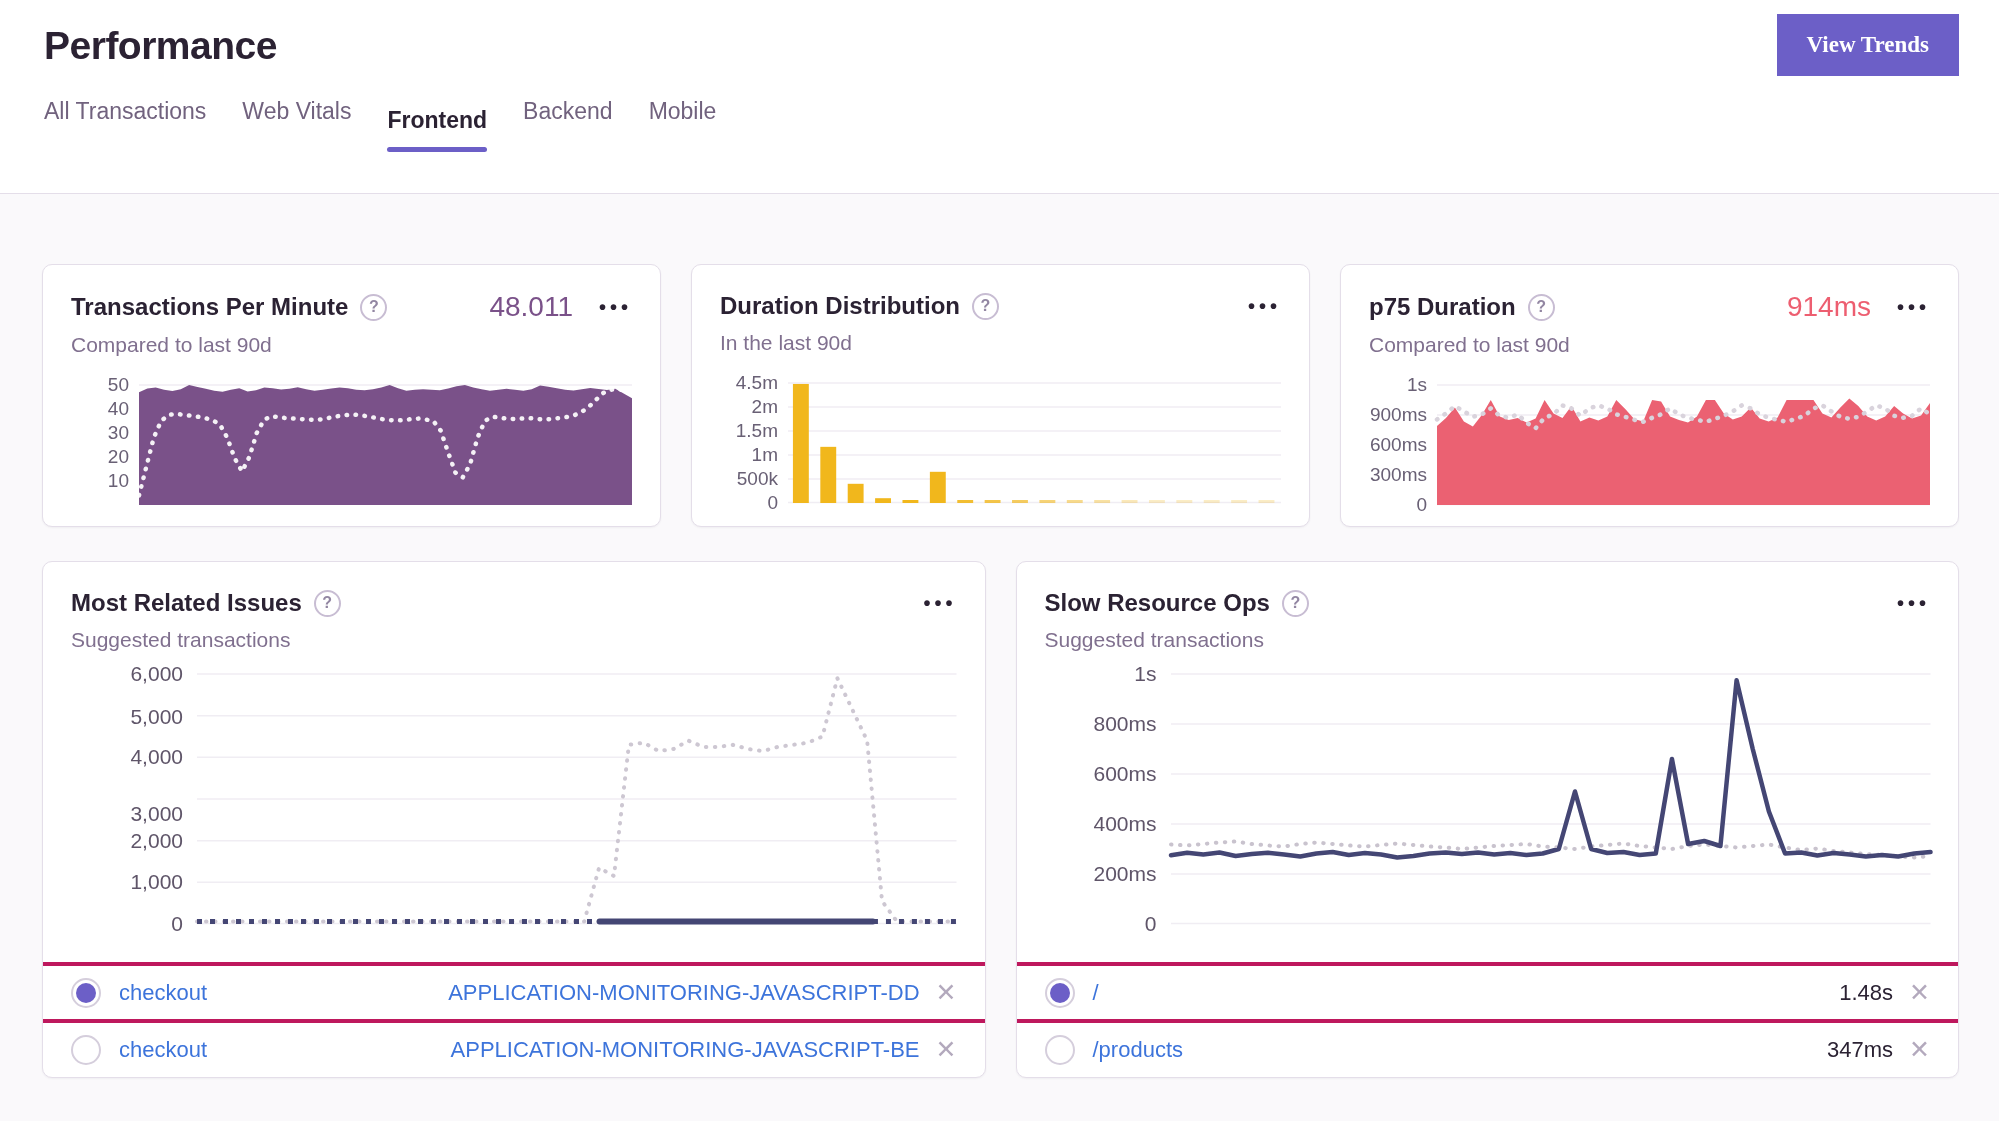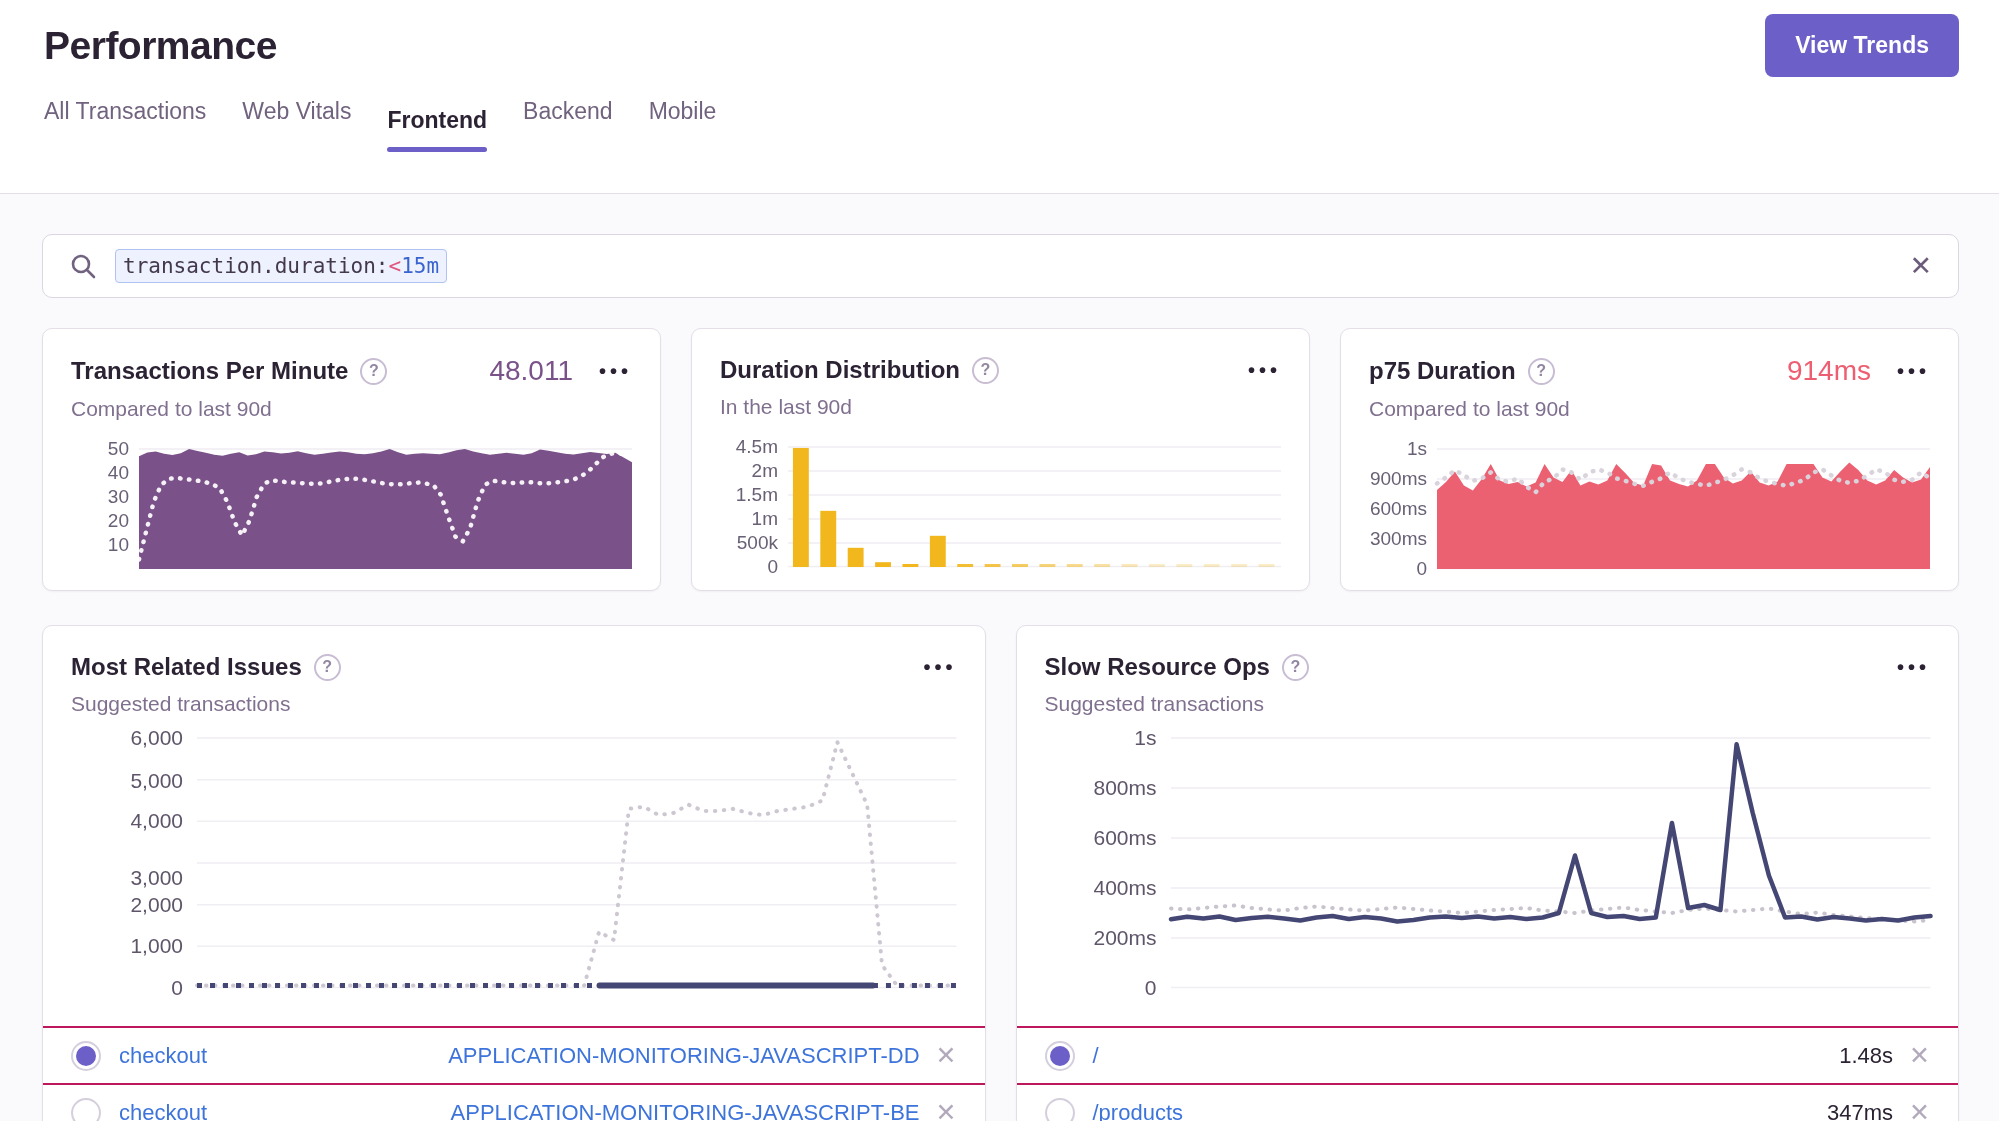--- a/index.html
+++ b/index.html
@@ -8,22 +8,22 @@
     width:1999px; height:1121px; overflow:hidden;
     font-family:"Liberation Sans", sans-serif;
     background:#FAF9FB; color:#2B2233;
   }
 
   
   header { background:#FFFFFF; border-bottom:1px solid #E4DEE9; height:194px; position:relative; }
   .page-title { margin:0; padding:24px 0 0 44px; font-size:39px; font-weight:bold; color:#2B2233; letter-spacing:-0.5px; }
   .view-trends {
     position:absolute; top:14px; right:40px;
-    background:#6C5FC7; color:#fff; border:none; border-radius:8px;
-    font-family:Liberation Sans, sans-serif; font-size:23px; font-weight:bold; padding:18px 30px; cursor:pointer;
+    background:#6C5FC7; color:#fff; border:none; border-radius:0;
+    font-family:Liberation Serif, serif; font-size:23px; font-weight:bold; padding:18px 30px; cursor:pointer;
   }
   .tabs { display:flex; gap:36px; padding-left:44px; margin-top:30px; }
   .tab { font-size:23px; color:#71627E; padding-bottom:18px; position:relative; cursor:pointer; }
   .tab.active { color:#2B2233; font-weight:bold;margin-top:9px; }
   .tab.active::after { content:""; position:absolute; left:0; right:0; bottom:0; height:5px; border-radius:3px; background:#6C5FC7; }
 
   
   main { padding:40px 40px 0 42px; }
 
   .searchbar {
@@ -77,21 +77,21 @@
   .mini-chart .yaxis { width:58px; margin-right:10px; }
   .big-chart  .yaxis { width:112px; margin-right:14px; }
   .yaxis span { position:absolute; right:0; transform:translateY(-50%); color:#696075; }
   .mini-chart .yaxis span { font-size:19px; }
   .big-chart  .yaxis span { font-size:21px; color:#5F5569; }
   .plot { flex:1; position:relative; }
   .plot svg { position:absolute; inset:0; overflow:visible; }
 
   
   .legend { margin-top:38px; }
-  .legend-row { display:flex; align-items:center; height:57px; padding:0 28px; border-top:2px solid #be185d; }
+  .legend-row { display:flex; align-items:center; height:57px; padding:0 28px; border-top:4px solid #be185d; }
   .radio { width:30px; height:30px; border-radius:50%; border:2px solid #D5CEDC; background:#fff; position:relative; flex:none; cursor:pointer; }
   .radio.sel::after { content:""; position:absolute; inset:3px; border-radius:50%; background:#6C5FC7; }
   .legend-label { color:#3D74DB; font-size:22px; margin-left:18px; cursor:pointer; }
   .legend-right { margin-left:auto; font-size:22px; cursor:pointer; }
   .legend-right.blue { color:#3D74DB; }
   .legend-right.dark { color:#2B2233; }
   .legend-x { margin-left:16px; color:#B3A9BD; font-size:25px; font-weight:300; cursor:pointer; }
   .legend-x::after { content:"\2715"; }
 
   .search-icon svg { display:block; }
@@ -106,30 +106,20 @@
       <span class="tab">All Transactions</span>
       <span class="tab">Web Vitals</span>
       <span class="tab active">Frontend</span>
       <span class="tab">Backend</span>
       <span class="tab">Mobile</span>
     </nav>
 </header>
 
 <main>
 
-  <div class="searchbar">
-    <span class="search-icon">
-      <svg width="28" height="28" viewBox="0 0 28 28" fill="none">
-        <circle cx="12" cy="12" r="8" stroke="#71627F" stroke-width="2.6"></circle>
-        <line x1="18" y1="18" x2="25" y2="25" stroke="#71627F" stroke-width="2.6" stroke-linecap="round"></line>
-      </svg>
-    </span>
-    <span class="search-token"><span class="tok-key">transaction.duration:</span><span class="tok-op">&lt;</span><span class="tok-val">15m</span></span>
-    <span class="search-clear"></span>
-  </div>
 
   <div class="row small-row">
 
     <section class="card small">
       <div class="card-head">
         <span class="card-title">Transactions Per Minute</span>
         <span class="help"></span>
         <span class="card-value purple">48.011</span>
         <span class="dots"></span>
       </div>

